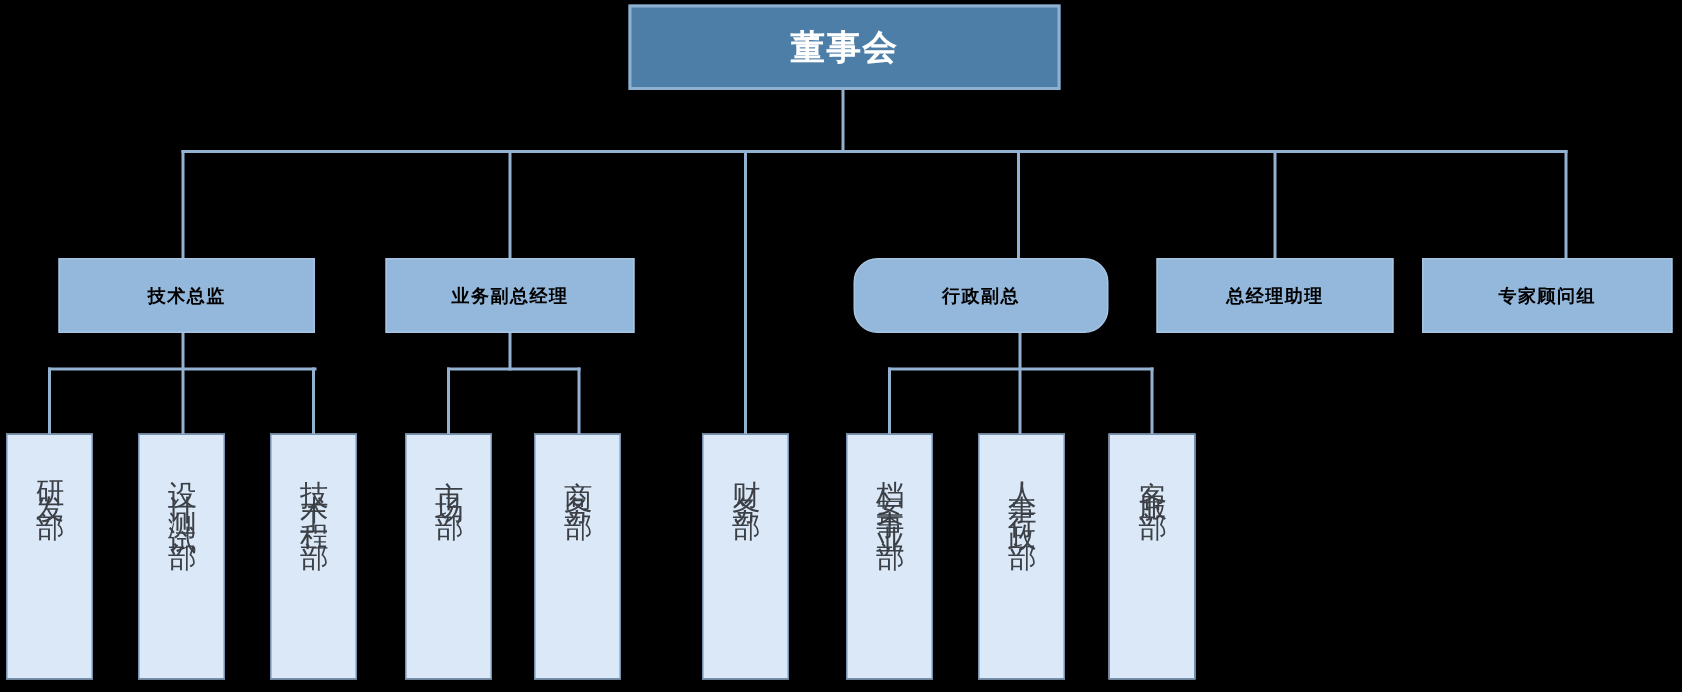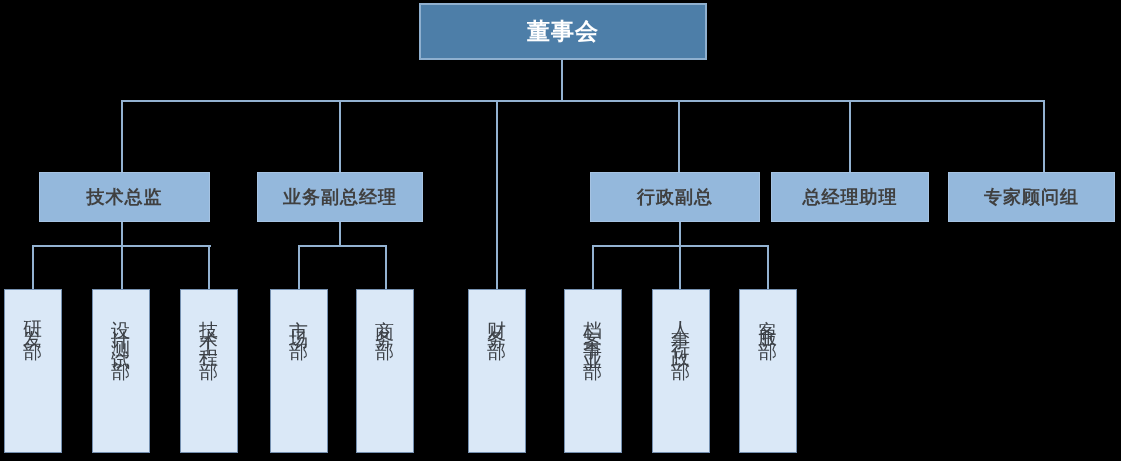--- a/index.html
+++ b/index.html
@@ -13,24 +13,24 @@
   .node{position:absolute;box-sizing:border-box;display:flex;align-items:center;justify-content:center;}
   .root{
     left:419px;top:3px;width:288px;height:57px;
     background:#4D7EA8;border:2px solid #8FB0CF;
   }
   .root .lbl{color:#FFFFFF;font-weight:bold;font-size:23px;letter-spacing:1px;}
   
   .l2{
     top:172px;height:50px;background:#94B8DC;border:1px solid #A6C3E2;
   }
-  .l2 .lbl{color:#404040;font-weight:bold;font-size:18px;letter-spacing:1px;}
+  .l2 .lbl{color:#000000;font-weight:bold;font-size:12px;letter-spacing:1px;}
   .l2a{left:39px;width:171px;}
   .l2b{left:257px;width:166px;font-family:Liberation Mono, monospace;}
-  .l2c{left:590px;width:170px;}
+  .l2c{left:569px;width:170px;border-radius:16px;}
   .l2d{left:771px;width:158px;}
   .l2e{left:948px;width:167px;text-align:right;}
   
   .l3{
     top:289px;height:164px;width:58px;
     background:#DAE8F7;border:1px solid #7590B0;
     align-items:flex-start;padding-top:15px;
   }
   .l3 .lbl{
     color:#3C4046;font-size:19px;line-height:19px;

